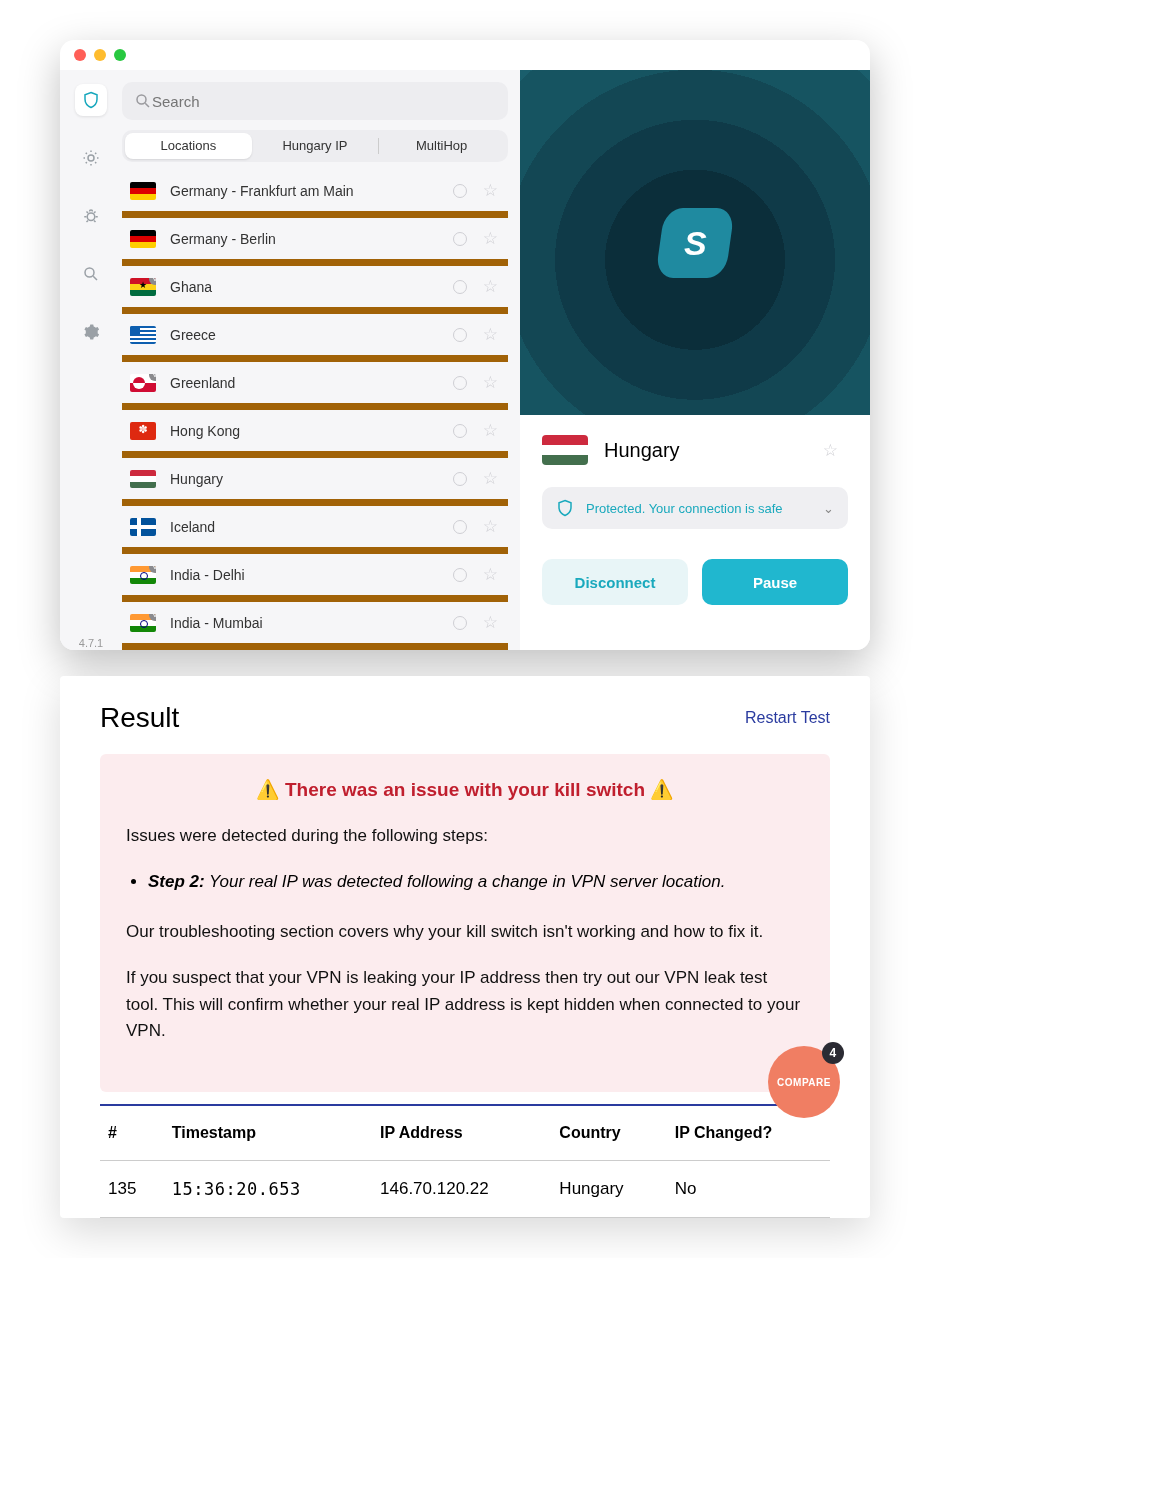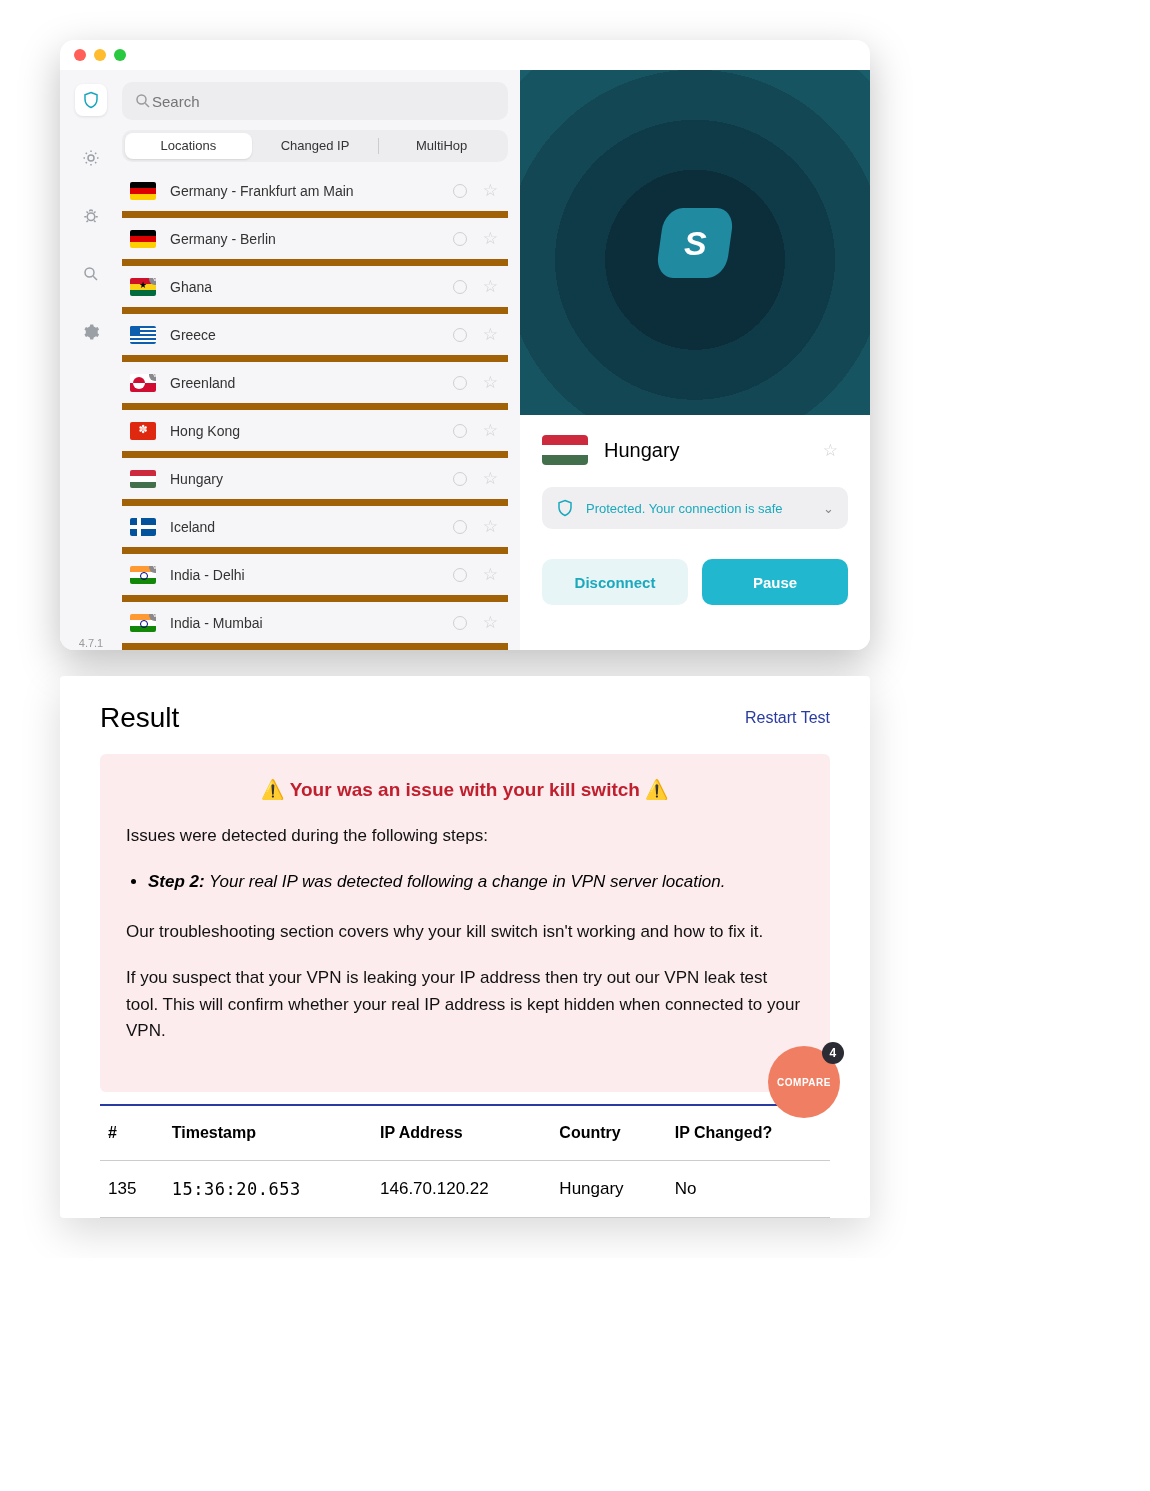--- a/index.html
+++ b/index.html
@@ -170,21 +170,21 @@
     <div class="mid">
       <div class="search">
         <svg class="icon" viewBox="0 0 24 24" fill="none" stroke="#9a9a9e" stroke-width="2">
             <circle cx="10" cy="10" r="6"></circle>
             <path d="M20 20l-5-5"></path>
           </svg>
         <input placeholder="Search" style="">
       </div>
       <div class="tabs">
         <div class="tab active">Locations</div>
-        <div class="tab">Changed IP</div>
+        <div class="tab">Hungary IP</div>
         <div class="tab sep">MultiHop</div>
       </div>
       <div class="list" id="loc-list">
           <div class="row">
             <div class="flag flag-de"></div>
             <div class="name">Germany - Frankfurt am Main</div>
             <div class="radio"></div>
             <div class="star">☆</div>
           </div>
           <div class="row">
@@ -279,21 +279,21 @@
     </div>
   </div>
 </div>
 
 <div class="result">
   <div class="result-head">
     <h2>Result</h2>
     <a class="restart">Restart Test</a>
   </div>
   <div class="alert">
-    <div class="alert-title">⚠️ Your was an issue with your kill switch ⚠️</div>
+    <div class="alert-title">⚠️ There was an issue with your kill switch ⚠️</div>
     <p>Issues were detected during the following steps:</p>
     <ul>
         <li><b>Step 2:</b><span> Your real IP was detected following a change in VPN server location.</span></li>
       </ul>
     <p>Our troubleshooting section covers why your kill switch isn't working and how to fix it.</p>
     <p>If you suspect that your VPN is leaking your IP address then try out our VPN leak test tool. This will confirm whether your real IP address is kept hidden when connected to your VPN.</p>
   </div>
   <table class="ip">
     <thead>
         <tr>

